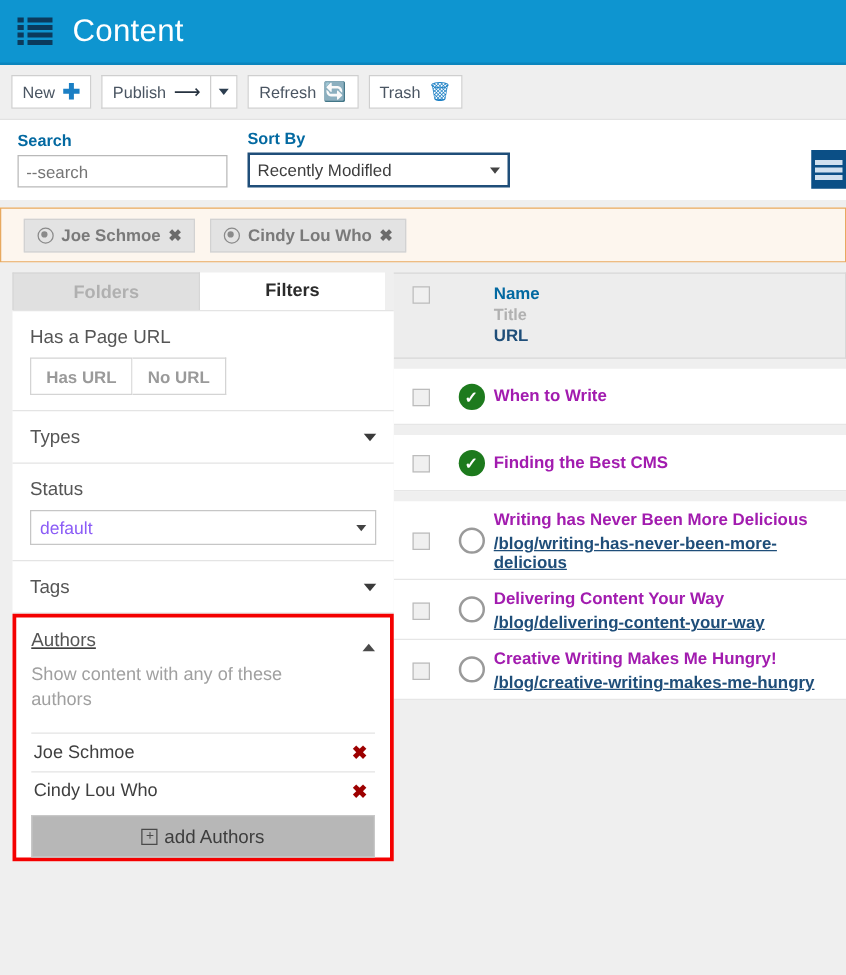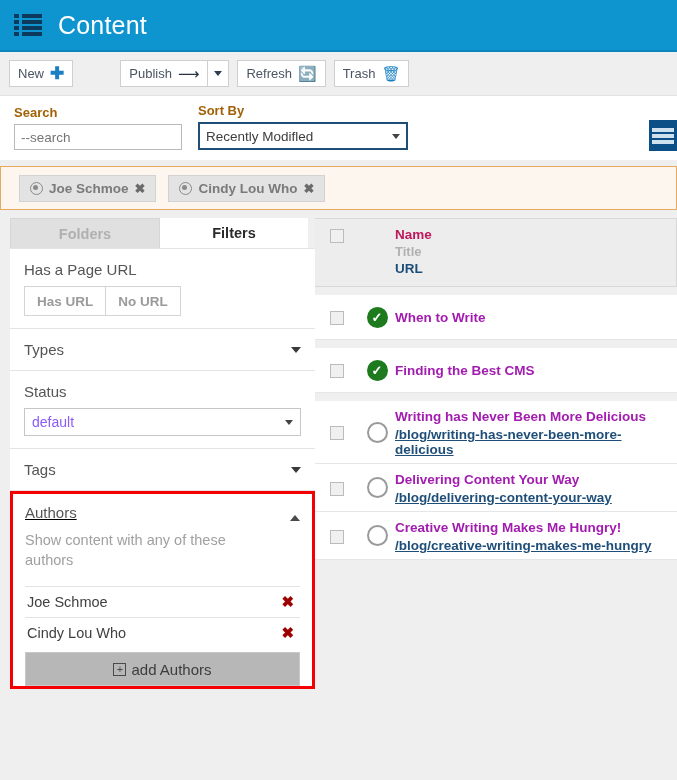--- a/index.html
+++ b/index.html
@@ -34,42 +34,42 @@
   #toolbar {
     height: 44px; background: #efefef;
     display: flex; align-items: center; padding-left: 9px; gap: 8px;
     border-bottom: 1px solid #e2e2e2;
   }
   .tbtn {
     height: 27px; background: #ffffff; border: 1px solid #cfcfcf;
     display: flex; align-items: center; gap: 6px;
     padding: 0 8px; font-size: 13px; color: #4a5562; white-space: nowrap;
   }
-  .tgroup { display: flex; margin-left: 39px; }
+  .tgroup { display: flex; }
   .tgroup .tbtn { border-right: none; }
   .tgroup .tbtn:last-child { border-right: 1px solid #cfcfcf; padding: 0 6px; }
   .caret-sm {
     width: 0; height: 0; border-left: 4px solid transparent;
     border-right: 4px solid transparent; border-top: 5px solid #2c3e50;
   }
   .ico { display: inline-block; line-height: 1; }
   .plus-ico { color: #1b7fc4; font-size: 17px; font-weight: bold; }
   .arrow-ico { color: #26323f; font-size: 15px; }
   .refresh-ico { color: #1b7fc4; font-size: 15px; }
   .trash-ico { color: #1b7fc4; font-size: 15px; }
 
   
   #searchbar {
     background: #ffffff; padding: 8px 14px 10px 14px;
     display: flex; align-items: flex-end; gap: 16px; position: relative;
     height: 64px;
   }
   .field-group { display: flex; flex-direction: column; }
   .field-label {
-    font-size: 13px; color: #a16207; font-weight: bold; margin-bottom: 4px;
+    font-size: 13px; color: #0369a1; font-weight: bold; margin-bottom: 4px;
   }
   #search-input {
     width: 168px; height: 26px; border: 1px solid #b9b9b9; background: #fff;
     font-size: 13.5px; color: #888; padding: 0 6px;
     font-family: "Liberation Sans", sans-serif;
   }
   #sort-select {
     width: 210px; height: 28px; border: 2px solid #1f4e79; background: #fff;
     font-size: 13.5px; color: #3d3d3d; padding: 0 6px;
     display: flex; align-items: center; justify-content: space-between;
@@ -176,21 +176,21 @@
 
   
   #content-list { flex: 1; padding-top: 8px; }
   #list-header {
     background: #ededed; border: 1px solid #d8d8d8; border-left: none;
     display: flex; padding: 8px 0 10px 0;
   }
   .col-check { width: 44px; flex: none; display: flex; justify-content: center; padding-top: 2px; }
   .col-status { width: 36px; flex: none; display: flex; justify-content: center; align-items: center; }
   .col-name { flex: 1; padding-right: 6px; }
-  .hdr-name { font-size: 13.5px; font-weight: bold; color: #be185d; }
+  .hdr-name { font-size: 13.5px; font-weight: bold; color: #0369a1; }
   .hdr-title { font-size: 13px; font-weight: bold; color: #b1b1b1; margin-top: 2px; }
   .hdr-url { font-size: 13.5px; font-weight: bold; color: #1f4e79; margin-top: 2px; }
   .cb {
     width: 14px; height: 14px; background: #f0f0f0; border: 1px solid #bcbcbc;
   }
   .list-row {
     background: #ffffff; border-bottom: 1px solid #e6e6e6;
     display: flex; align-items: center; min-height: 45px; padding: 6px 0;
   }
   .list-row.spaced { margin-top: 8px; }

